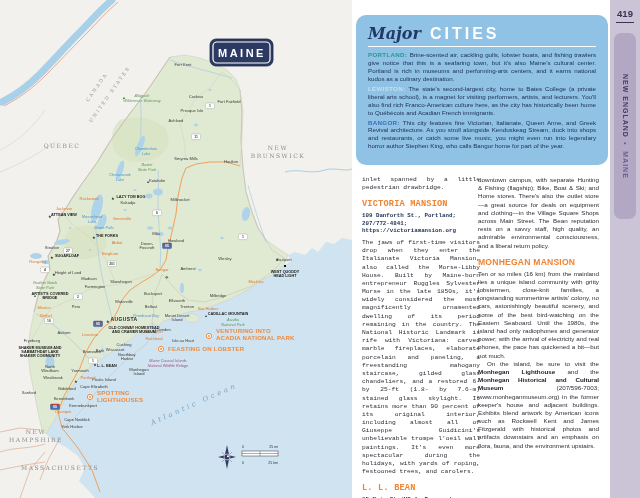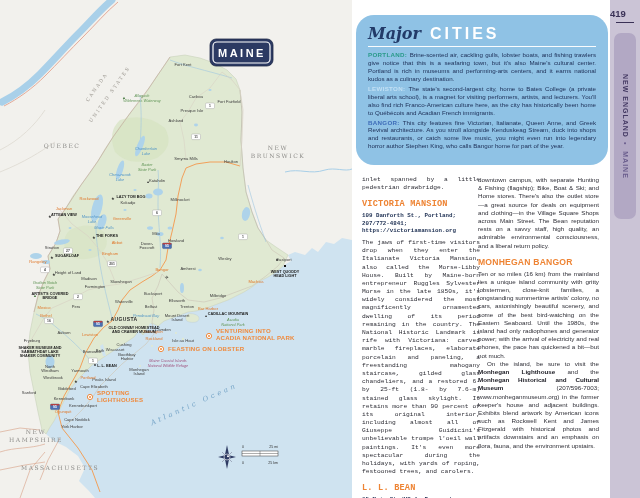--- a/index.html
+++ b/index.html
@@ -23,40 +23,40 @@
   .shield,.ishield{font-size:3.4px;font-weight:bold}
   .shield{fill:#444}.ishield{fill:#fff}
   .scale{font-size:3.6px;fill:#333}
   .map-title{font-size:11px;font-weight:bold;fill:#fff;letter-spacing:2.5px}
   .ic-star{font-size:4.2px;fill:#1a1a1a}
   .ic-mtn{font-size:3.6px;fill:#3a3a3a}
   .ic-tree{font-size:4px;fill:#4c7d45}
   .ic-plane{font-size:4.6px;fill:#222}
   
   .cities-box{position:absolute;left:356px;top:15px;width:252px;height:150px;background:#8fc2e5;
-              border-radius:18px;padding:9px 12px;box-sizing:border-box;}
+              border-radius:10px;padding:9px 12px;box-sizing:border-box;}
   .cities-title{display:flex;align-items:baseline;gap:9px;}
   .cities-script{font-family:"DejaVu Serif",serif;font-style:italic;font-weight:bold;
                  font-size:16px;color:#223a68;}
   .cities-caps{font-size:16px;font-weight:bold;color:#fff;letter-spacing:3px;}
   .cities-rule{border:none;border-top:1.5px solid rgba(255,255,255,.95);margin:3px 0 4px 0;}
   .city-para{margin:0 0 2px 0;font-size:6.2px;line-height:1.28;color:#1c2d55;text-align:justify;}
   .city-lead{font-weight:bold;letter-spacing:.3px;}
   
   .col{position:absolute;top:176px;}
   .col-left{left:362px;width:118px;font-family:Liberation Mono, monospace;}
   .col-right{left:478px;width:121px;}
   .blk-body{margin:0;font-size:6.25px;line-height:1.31;color:#2e2e36;text-align:justify;}
   .blk-body.indent{text-indent:9px;}
   .blk-heading{margin:7px 0 3px 0;font-size:8.6px;color:#ee8434;letter-spacing:.2px;font-weight:bold;}
   .blk-address{margin:0 0 4px 0;font-size:5.8px;line-height:1.3;font-weight:bold;color:#1d2f52;}
   .blk-body b{font-weight:bold;color:#1c1c24;}
   
   .sidebar{position:absolute;right:0;top:0;width:30px;height:498px;background:#cbc4d6;}
-  .page-num{position:absolute;top:8px;left:0;width:100%;text-align:left;font-size:9.5px;
+  .page-num{position:absolute;top:8px;left:0;width:100%;text-align:center;font-size:9.5px;
             font-weight:bold;color:#3a3156;}
   .page-num-rule{position:absolute;top:22px;left:6px;width:18px;border-top:1.5px solid #3a3156;}
   .side-tab{position:absolute;top:33px;left:4px;width:22px;height:186px;background:#b2a8c4;
             border-radius:7px;display:flex;align-items:center;justify-content:center;}
   .side-tab-text{writing-mode:vertical-rl;font-size:7px;letter-spacing:1px;white-space:nowrap;}
   .side-region{font-weight:bold;color:#453a64;}
   .side-bullet{color:#6a5d8d;margin:2px 0;}
   .side-state{color:#6a5d8d;font-weight:bold;}
 </style>
 </head>
@@ -336,21 +336,21 @@
       <p class="blk-body">inlet spanned by a little pedestrian drawbridge.</p>
       <h3 class="blk-heading">VICTORIA MANSION</h3>
       <div class="blk-address">109 Danforth St., Portland; 207/772-4841; https://victoriamansion.org</div>
       <p class="blk-body">The jaws of first-time visitors drop when they enter the Italianate Victoria Mansion, also called the Morse-Libby House. Built by Maine-born entrepreneur Ruggles Sylvester Morse in the late 1850s, it's widely considered the most magnificently ornamented dwelling of its period remaining in the country. The National Historic Landmark is rife with Victoriana: carved marble fireplaces, elaborate porcelain and paneling, a freestanding mahogany staircase, gilded glass chandeliers, and a restored 6- by 25-ft (1.8- by 7.6-m) stained glass skylight. It retains more than 90 percent of its original interior, including almost all of Giuseppe Guidicini's unbelievable trompe l'oeil wall paintings. It's even more spectacular during the holidays, with yards of roping, festooned trees, and carolers.</p>
       <h3 class="blk-heading">L. L. BEAN</h3>
       <div class="blk-address">95 Main St./US 1, Freeport; 207/865-4761 or 800/341-4341; www.llbean.com</div>
       <p class="blk-body">Established as a hunting and fishing supply shop, this giant sports outfitter now sells everything from kids' clothing to cookware on its ever-expanding</p>
     </div>
   <div class="col col-right" id="col-right">
       <p class="blk-body">downtown campus, with separate Hunting &amp; Fishing (flagship); Bike, Boat &amp; Ski; and Home stores. There's also the outlet store—a great source for deals on equipment and clothing—in the Village Square Shops across Main Street. The Bean reputation rests on a savvy staff, high quality, an admirable environmental consciousness, and a liberal return policy.</p>
-      <h3 class="blk-heading">MONHEGAN BANGOR</h3>
+      <h3 class="blk-heading">MONHEGAN MANSION</h3>
       <p class="blk-body">Ten or so miles (16 km) from the mainland lies a unique island community with gritty lobstermen, close-knit families, a longstanding summertime artists' colony, no cars, astonishingly beautiful scenery, and some of the best bird-watching on the Eastern Seaboard. Until the 1980s, the island had only radiophones and generator power; with the arrival of electricity and real phones, the pace has quickened a bit—but not much.</p>
       <p class="blk-body indent"><span>On the island, be sure to visit the </span><b>Monhegan Lighthouse</b><span> and the </span><b>Monhegan Historical and Cultural Museum</b><span> (207/596-7003; www.monheganmuseum.org) in the former keeper's house and adjacent buildings. Exhibits blend artwork by American icons such as Rockwell Kent and James Fitzgerald with historical photos and artifacts downstairs and an emphasis on flora, fauna, and the environment upstairs.</span></p>
     </div>
 
   <div class="sidebar">
     <div class="page-num">419</div>
     <div class="page-num-rule"></div>
     <div class="side-tab">
       <div class="side-tab-text">
         <span class="side-region">NEW ENGLAND</span>

